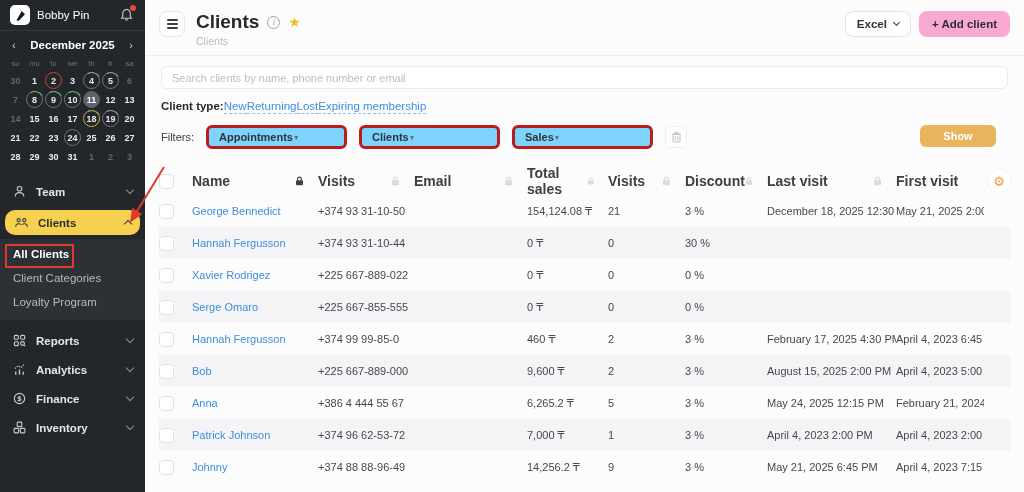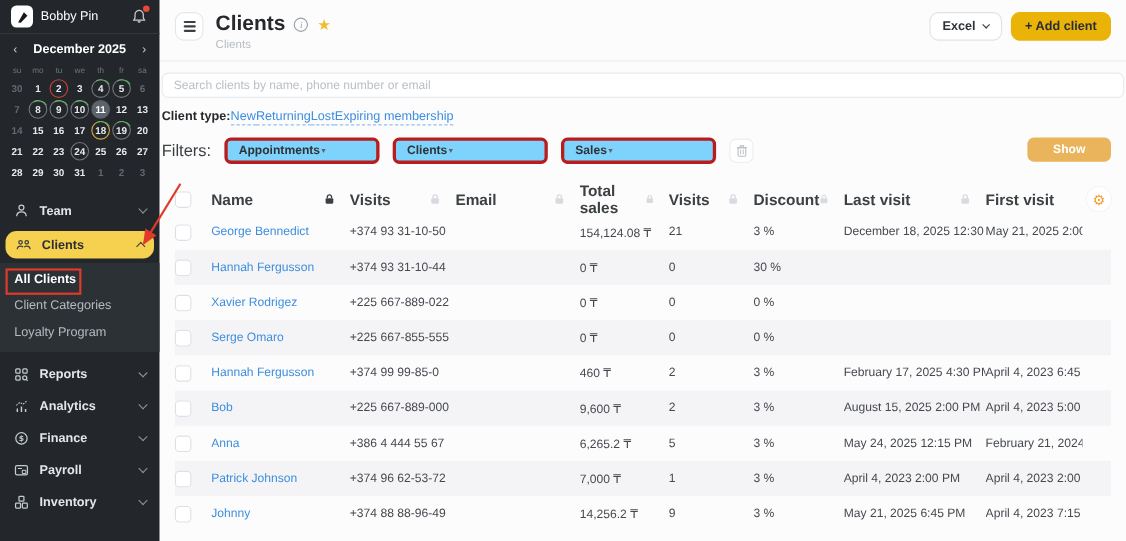--- a/index.html
+++ b/index.html
@@ -47,30 +47,30 @@
   .burger i{display:block;width:11px;height:1.8px;background:#3c4043;border-radius:1px;}
   .title-wrap{flex:1;}
   .title-row{display:flex;align-items:center;gap:8px;}
   .page-title{font-size:19px;font-weight:bold;color:#26282b;}
   .info-ic{width:13px;height:13px;border:1.2px solid #9aa0a6;border-radius:50%;color:#9aa0a6;font-size:8.5px;display:flex;align-items:center;justify-content:center;font-style:italic;font-family:"Liberation Serif",serif;cursor:pointer;}
   .star{color:#f2bb30;font-size:14px;cursor:pointer;}
   .crumb{font-size:10.5px;color:#b7bcc1;margin-top:2px;}
   .top-actions{display:flex;gap:8px;align-items:center;}
   .btn-excel{display:flex;align-items:center;gap:7px;background:#fff;border:1px solid #dfe2e6;border-radius:8px;padding:6px 11px;font-size:11.5px;font-weight:bold;color:#2f3337;cursor:pointer;}
   .btn-excel .chev{border-color:#3c4043;width:5px;height:5px;}
-  .btn-add{background:#eab308;border:none;border-radius:8px;padding:7px 13px;font-size:11.5px;font-weight:bold;color:#2b2f33;cursor:pointer;}
-
-  .toolbar{padding:10px 2px 0;}
+  .btn-add{background:#f9a8d4;border:none;border-radius:8px;padding:7px 13px;font-size:11.5px;font-weight:bold;color:#2b2f33;cursor:pointer;}
+
+  .toolbar{padding:10px 16px 0;}
   .search{width:100%;height:23px;border:1px solid #e8eaed;border-radius:6px;background:#fff;padding:0 10px;font-size:11px;color:#3c4043;font-family:inherit;}
   .search::placeholder{color:#b9bfc5;}
   .typerow{display:flex;align-items:flex-start;margin-top:11px;font-size:11.5px;}
   .typerow .lab{font-weight:bold;color:#26282b;}
   .typelink{color:#3d8edf;text-decoration:none;border-bottom:1px dashed rgba(61,142,223,.55);padding-bottom:1px;cursor:pointer;}
   .filtersrow{display:flex;align-items:center;gap:12px;margin-top:11px;position:relative;}
-  .filtersrow .lab{font-size:15px;color:#3c4043;}
+  .filtersrow .lab{font-size:11px;color:#3c4043;}
   .sel{width:141px;height:24px;background:#7dd3fc;border:3px solid #b91c1c;border-radius:6px;display:flex;align-items:center;padding:0 10px;font-size:11px;color:#2f3337;font-weight:bold;cursor:pointer;}
   .sel .caret{font-size:6.5px;color:#5f6368;}
   .trashbtn{width:22px;height:22px;border:1px solid #ededf1;border-radius:6px;background:#fff;display:flex;align-items:center;justify-content:center;cursor:pointer;}
   .btn-show{position:absolute;right:12px;top:0;width:76px;height:22px;background:#e9b45c;border:none;border-radius:6px;color:#fff;font-size:11px;font-weight:bold;cursor:pointer;}
 
   
   .table{margin:16px 14px 0;}
   .tgrid{display:grid;grid-template-columns:33px 126px 96px 113px 81px 77px 82px 129px 88px 26px;align-items:center;}
   .thead{height:30px;}
   .th{display:flex;align-items:center;justify-content:space-between;padding-right:14px;font-size:14px;font-weight:bold;color:#3c4043;}
@@ -285,29 +285,20 @@
     <div class="nav-item">
       <svg width="15" height="15" viewBox="0 0 16 16">
           <circle cx="8" cy="8" r="5.5" fill="none" stroke="#c6cbd0" stroke-width="1.2"></circle>
           <text x="8" y="10.8" text-anchor="middle" font-size="7.5" fill="#c6cbd0" font-family="DejaVu Sans">$</text>
         </svg>
       <span class="lbl">Finance</span>
       <i class="chev"></i>
     </div>
     <div class="nav-item">
       <svg width="15" height="15" viewBox="0 0 16 16">
-          <rect x="2.2" y="3.5" width="11.6" height="9" rx="1.5" fill="none" stroke="#c6cbd0" stroke-width="1.2"></rect>
-          <line x1="4.5" y1="6.3" x2="8.5" y2="6.3" stroke="#c6cbd0" stroke-width="1.1"></line>
-          <rect x="8.8" y="8" width="3.5" height="3.2" rx=".6" fill="none" stroke="#c6cbd0" stroke-width="1"></rect>
-        </svg>
-      <span class="lbl">Payroll</span>
-      <i class="chev"></i>
-    </div>
-    <div class="nav-item">
-      <svg width="15" height="15" viewBox="0 0 16 16">
           <rect x="5.6" y="2.3" width="4.8" height="4.8" rx=".8" fill="none" stroke="#c6cbd0" stroke-width="1.2"></rect>
           <rect x="2.3" y="8.9" width="4.8" height="4.8" rx=".8" fill="none" stroke="#c6cbd0" stroke-width="1.2"></rect>
           <rect x="8.9" y="8.9" width="4.8" height="4.8" rx=".8" fill="none" stroke="#c6cbd0" stroke-width="1.2"></rect>
         </svg>
       <span class="lbl">Inventory</span>
       <i class="chev"></i>
     </div>
   </div>
 </div>
 

